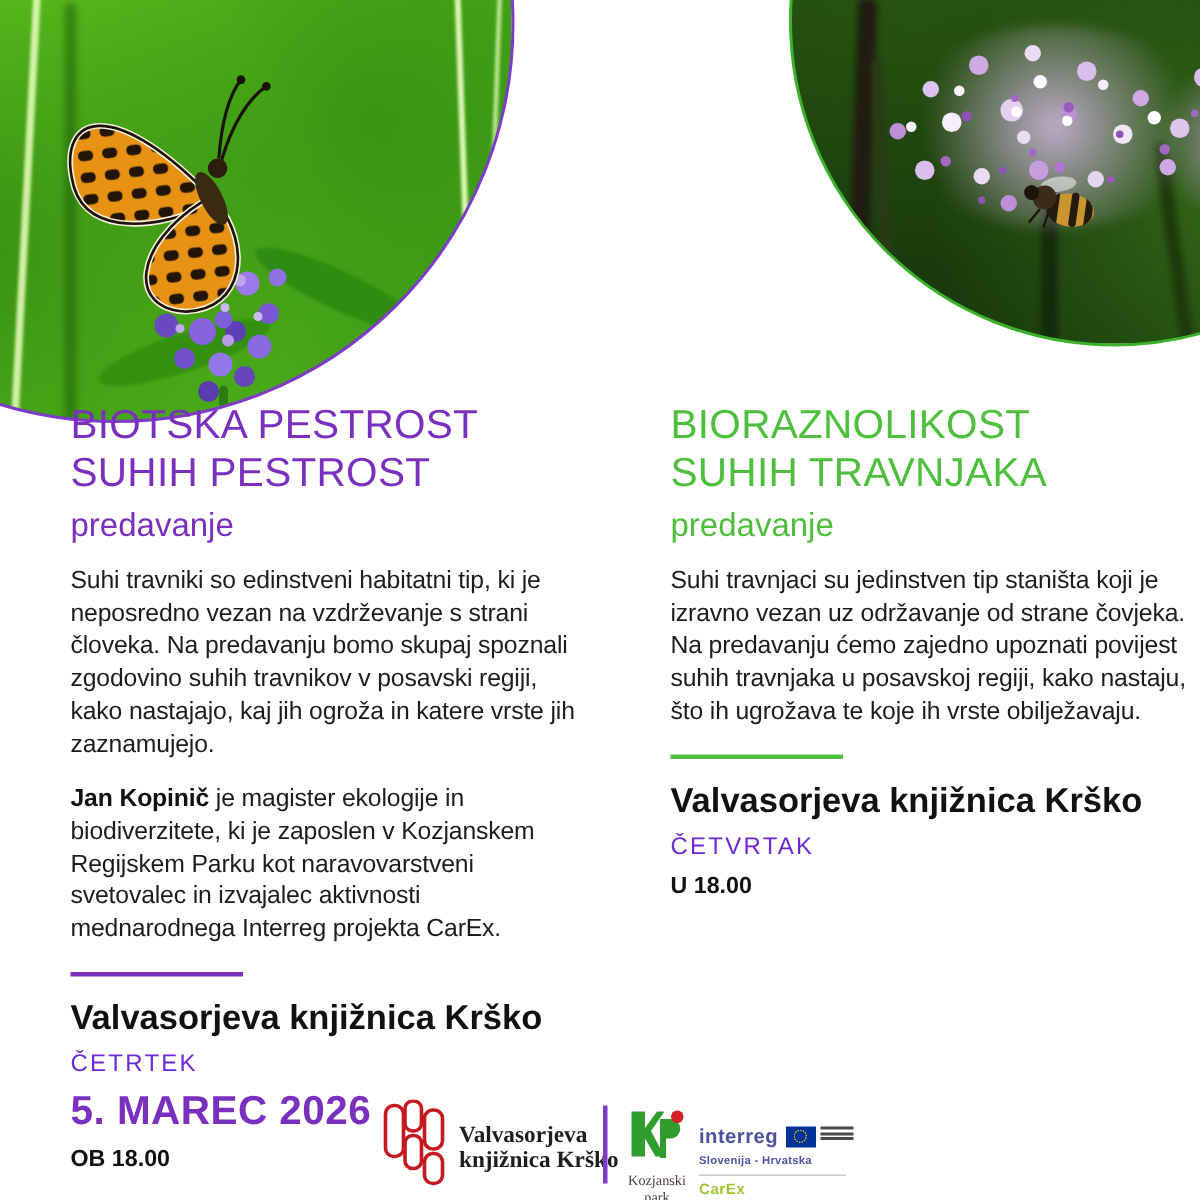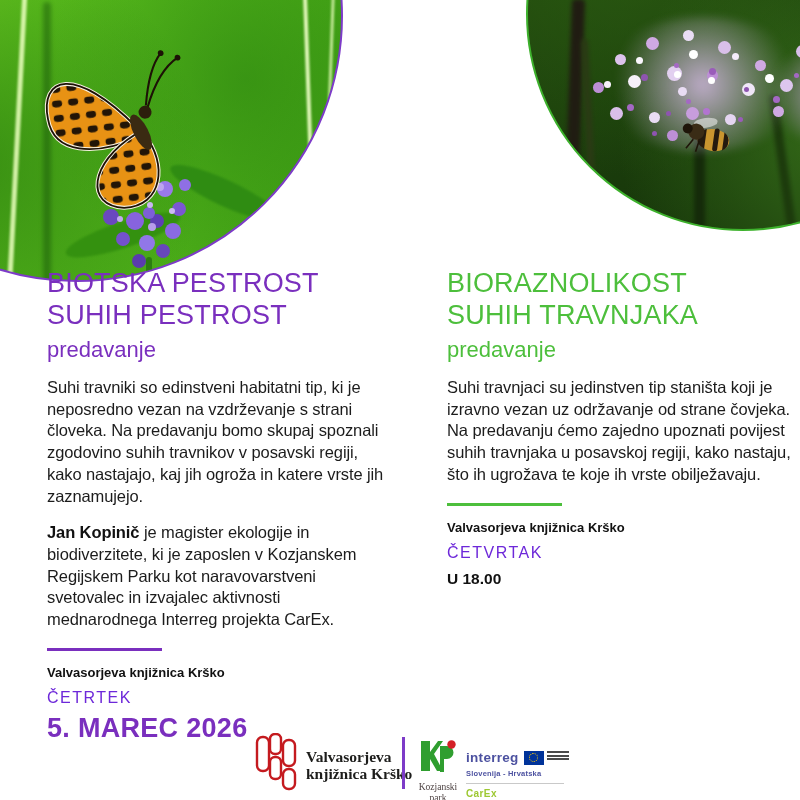--- a/index.html
+++ b/index.html
@@ -83,21 +83,21 @@
   .col-left  { left:47px; }
   .col-right { left:447px; }
   .title { font-size:27px; line-height:32px; letter-spacing:.2px; }
   .w-reg { font-weight:400; } .w-bold { font-weight:400; }
   .purple { color:#7a2fbe; } .green { color:#4dbf3c; }
   .subtitle { font-size:22px; line-height:24px; margin-top:7px; font-weight:400; }
   .body-p { font-size:16.5px; line-height:21.7px; color:#1c1c1c; margin-top:15px; letter-spacing:-.1px; }
   .body-p strong { font-weight:700; color:#111; }
   .rule { width:115px; height:3px; margin-top:17px; }
   .rule-purple { background:#7a2fbe; } .rule-green { background:#4dbf3c; }
-  .venue { font-size:13px; font-weight:700; color:#111; margin-top:14px; }
+  .venue { font-size:23px; font-weight:700; color:#111; margin-top:14px; }
   .weekday { font-size:16px; color:#6d28d9; letter-spacing:1.5px; margin-top:9px; }
   .date { font-size:27px; font-weight:700; margin-top:6px; letter-spacing:.3px; }
   .time { font-size:15.5px; font-weight:700; color:#111; margin-top:8px; }
 
   
   .footer { position:absolute; left:0; top:726px; width:741px; height:74px; }
   .liblogo { position:absolute; left:255px; top:7px; display:flex; align-items:center; }
   .libname { margin-left:9px; font-family:"Liberation Serif", serif; font-weight:700;
              font-size:15.5px; line-height:17.5px; color:#1d1d1b; margin-top:6px; }
   .vdivider { position:absolute; left:402px; top:11px; width:3px; height:52px; background:#7d3bc8; }
@@ -183,20 +183,21 @@
   <div class="col col-left">
     <div class="title purple w-reg">BIOTSKA PESTROST</div>
     <div class="title purple w-bold">SUHIH PESTROST</div>
     <div class="subtitle purple">predavanje</div>
     <p class="body-p">Suhi travniki so edinstveni habitatni tip, ki je neposredno vezan na vzdrževanje s strani človeka. Na predavanju bomo skupaj spoznali zgodovino suhih travnikov v posavski regiji, kako nastajajo, kaj jih ogroža in katere vrste jih zaznamujejo.</p>
     <p class="body-p"><strong>Jan Kopinič</strong><span> je magister ekologije in biodiverzitete, ki je zaposlen v Kozjanskem Regijskem Parku kot naravovarstveni svetovalec in izvajalec aktivnosti mednarodnega Interreg projekta CarEx.</span></p>
     <div class="rule rule-purple"></div>
     <div class="venue">Valvasorjeva knjižnica Krško</div>
     <div class="weekday">ČETRTEK</div>
     <div class="date purple">5. MAREC 2026</div>
+    <div class="time">OB 18.00</div>
   </div>
 
   <div class="col col-right">
     <div class="title green w-bold">BIORAZNOLIKOST</div>
     <div class="title green w-reg">SUHIH TRAVNJAKA</div>
     <div class="subtitle green">predavanje</div>
     <p class="body-p">Suhi travnjaci su jedinstven tip staništa koji je izravno vezan uz održavanje od strane čovjeka. Na predavanju ćemo zajedno upoznati povijest suhih travnjaka u posavskoj regiji, kako nastaju, što ih ugrožava te koje ih vrste obilježavaju.</p>
     <div class="rule rule-green"></div>
     <div class="venue">Valvasorjeva knjižnica Krško</div>
     <div class="weekday">ČETVRTAK</div>

